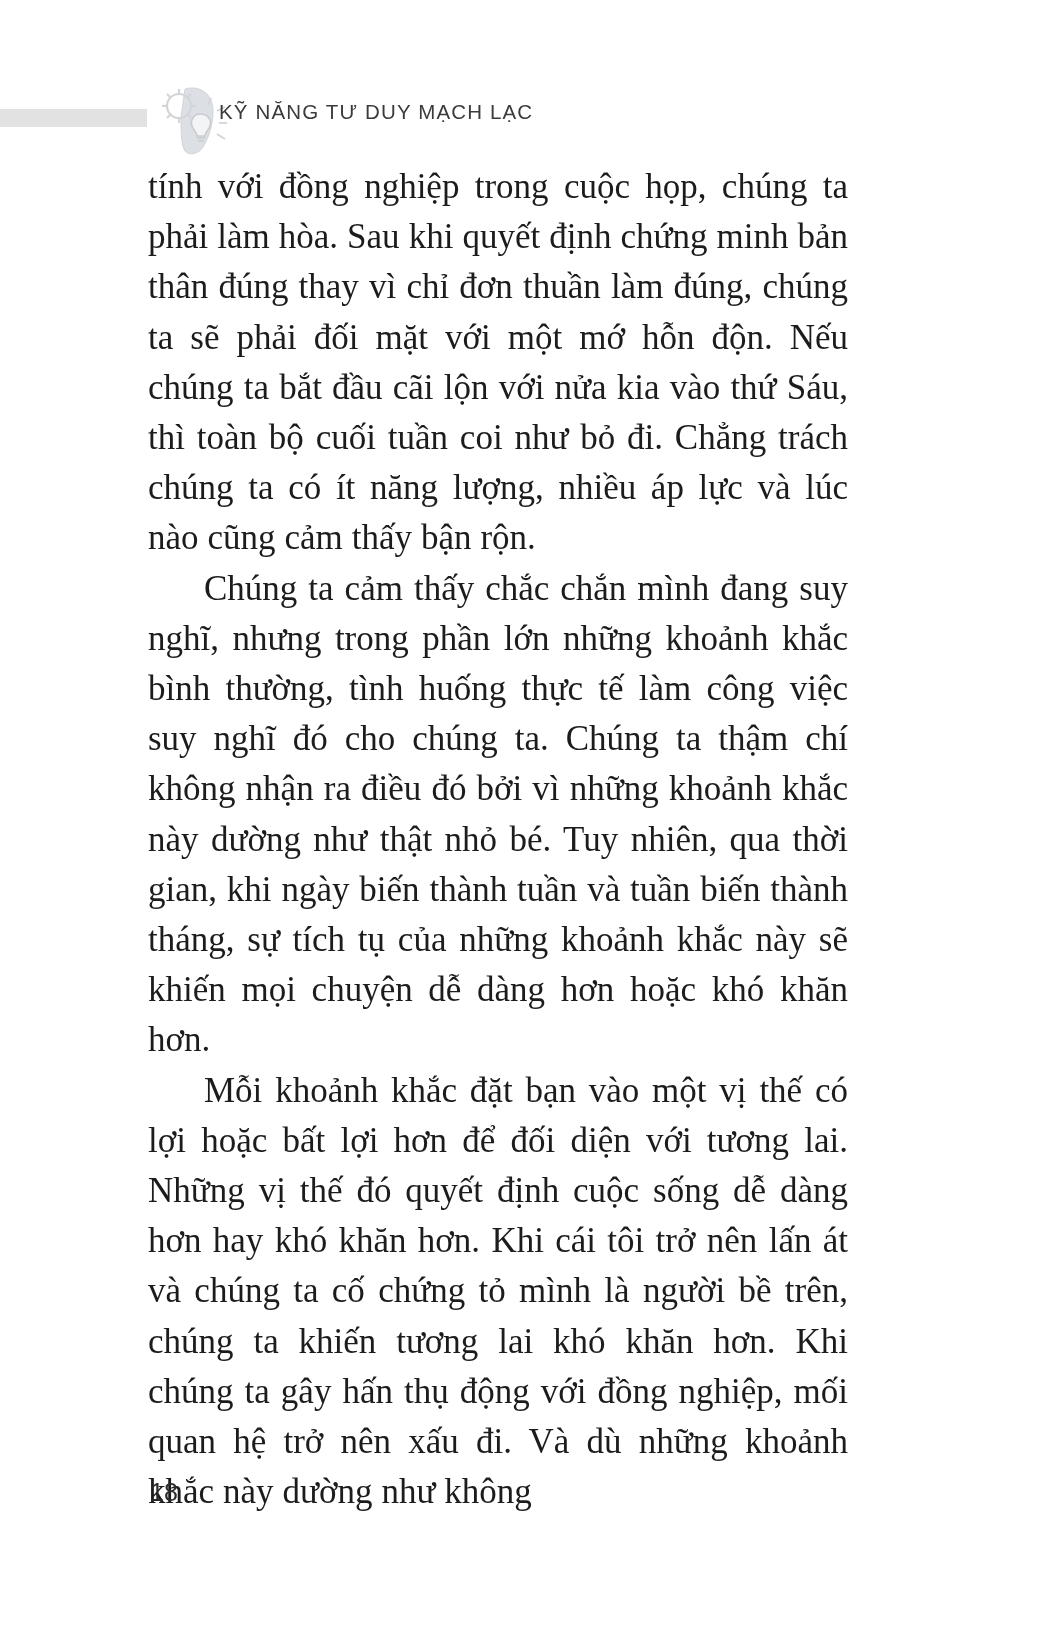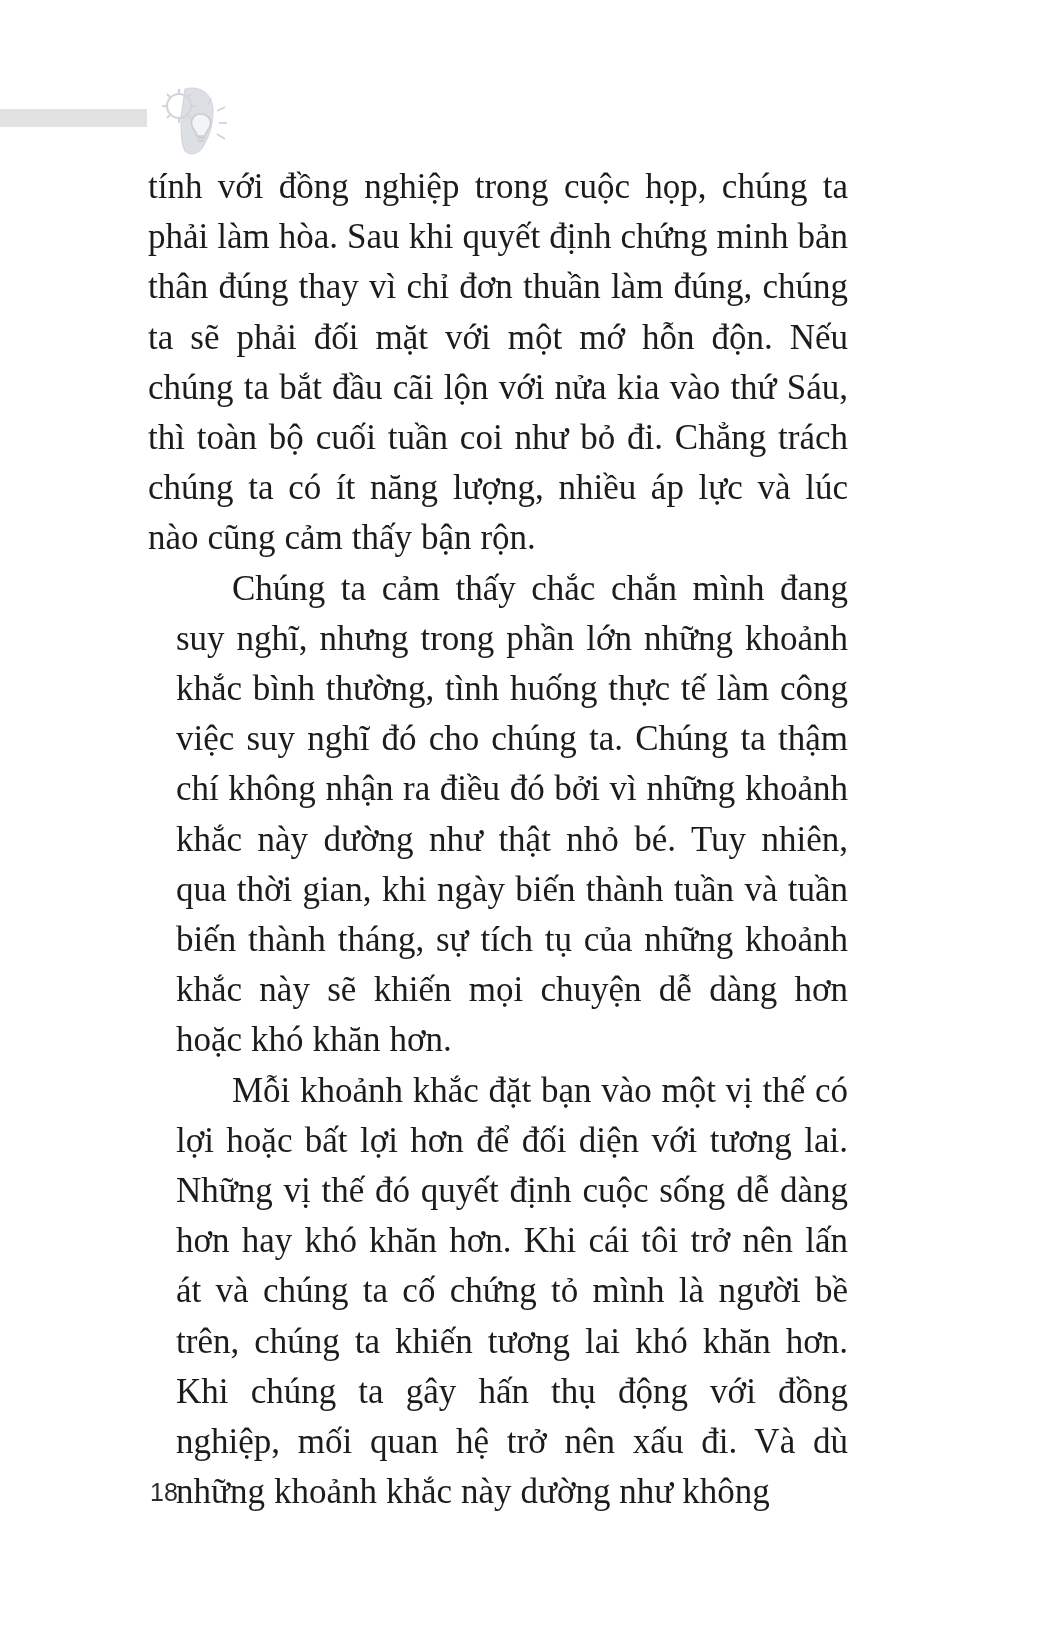--- a/index.html
+++ b/index.html
@@ -70,21 +70,20 @@
     color: #1c1c1c;
     text-align: justify;
     text-align-last: left;
     hyphens: none;
     word-spacing: 0.2px;
   }
 
   .para + .para {
     text-indent: 56px;
     margin-top: 0;
-    margin-left: 28px;
   }
 
   
   .folio {
     position: absolute;
     left: 150px;
     top: 1478px;
     font-family: "Liberation Sans", "DejaVu Sans", sans-serif;
     font-size: 25px;
     color: #2c2c2c;
@@ -121,20 +120,21 @@
 
         <g stroke="#b4b9c0" stroke-width="1.8">
           <line x1="62" y1="30" x2="70" y2="26"></line>
           <line x1="64" y1="42" x2="72" y2="42"></line>
           <line x1="62" y1="53" x2="70" y2="58"></line>
           <line x1="53" y1="24" x2="56" y2="17"></line>
         </g>
       </svg>
     </div>
 
+    <div class="header-title">KỸ NĂNG TƯ DUY MẠCH LẠC</div>
   </div>
 
   <div class="body-col">
     <p class="para">tính với đồng nghiệp trong cuộc họp, chúng ta phải làm hòa. Sau khi quyết định chứng minh bản thân đúng thay vì chỉ đơn thuần làm đúng, chúng ta sẽ phải đối mặt với một mớ hỗn độn. Nếu chúng ta bắt đầu cãi lộn với nửa kia vào thứ Sáu, thì toàn bộ cuối tuần coi như bỏ đi. Chẳng trách chúng ta có ít năng lượng, nhiều áp lực và lúc nào cũng cảm thấy bận rộn.</p>
     <p class="para">Chúng ta cảm thấy chắc chắn mình đang suy nghĩ, nhưng trong phần lớn những khoảnh khắc bình thường, tình huống thực tế làm công việc suy nghĩ đó cho chúng ta. Chúng ta thậm chí không nhận ra điều đó bởi vì những khoảnh khắc này dường như thật nhỏ bé. Tuy nhiên, qua thời gian, khi ngày biến thành tuần và tuần biến thành tháng, sự tích tụ của những khoảnh khắc này sẽ khiến mọi chuyện dễ dàng hơn hoặc khó khăn hơn.</p>
     <p class="para">Mỗi khoảnh khắc đặt bạn vào một vị thế có lợi hoặc bất lợi hơn để đối diện với tương lai. Những vị thế đó quyết định cuộc sống dễ dàng hơn hay khó khăn hơn. Khi cái tôi trở nên lấn át và chúng ta cố chứng tỏ mình là người bề trên, chúng ta khiến tương lai khó khăn hơn. Khi chúng ta gây hấn thụ động với đồng nghiệp, mối quan hệ trở nên xấu đi. Và dù những khoảnh khắc này dường như không</p>
   </div>
 
   <div class="folio">18</div>
 

